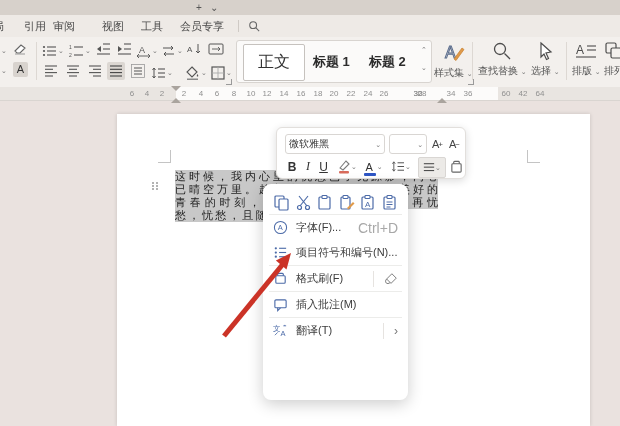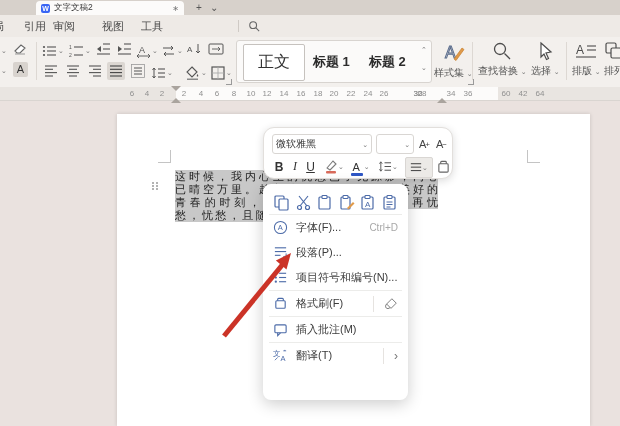--- a/index.html
+++ b/index.html
@@ -47,64 +47,60 @@
   .cmark{position:absolute;width:12px;height:12px;}
   .cmark.l{border-right:1px solid #c4c4c4;border-bottom:1px solid #c4c4c4;}
   .cmark.r{border-left:1px solid #c4c4c4;border-bottom:1px solid #c4c4c4;}
   .tline{position:absolute;left:175px;height:13px;background:#c8c8c8;overflow:hidden;
          font-size:11px;line-height:13px;color:#1e1e1e;white-space:nowrap;
          text-align:justify;text-align-last:justify;}
   .handle{position:absolute;left:152px;top:182px;width:7px;height:11px;
           display:grid;grid-template-columns:2px 2px;grid-auto-rows:2px;gap:1px 2px;}
   .handle i{background:#9a9a9a;border-radius:50%;}
   
-  .minibar{position:absolute;left:263px;top:127px;width:190px;height:52px;background:#fff;
-           border:1px solid #e2dfdc;border-radius:11px;box-shadow:0 2px 8px rgba(0,0,0,.14);box-sizing:border-box;}
+  .minibar{position:absolute;left:276px;top:127px;width:190px;height:52px;background:#fff;
+           border:1px solid #e2dfdc;border-radius:6px;box-shadow:0 2px 8px rgba(0,0,0,.14);box-sizing:border-box;}
   .combo{position:absolute;top:6px;height:20px;border:1px solid #d9d6d3;border-radius:3px;box-sizing:border-box;
          display:flex;align-items:center;padding:0 3px;font-size:10px;color:#333;}
   .combo .chev{margin-left:auto;}
   .mt-btn{position:absolute;top:29px;height:19px;display:flex;align-items:center;justify-content:center;
           font-size:12px;color:#333;}
   .grow{font-size:11px;color:#444;}
   .sup{font-size:8px;vertical-align:super;margin-left:-1px;}
   .cbar{position:absolute;left:1px;bottom:1px;height:3px;border-radius:1px;}
   
   .ctxmenu{position:absolute;left:263px;top:184px;width:145px;height:216px;background:#fff;
            border-radius:8px;box-shadow:0 4px 16px rgba(0,0,0,.20);box-sizing:border-box;padding-top:6px;}
   .icon-row{height:24px;display:flex;align-items:center;justify-content:space-between;padding:0 10px;}
   .mi{height:25px;display:flex;align-items:center;padding:0 10px;gap:8px;cursor:default;}
   .mi .label{font-size:11px;color:#3c3c3c;white-space:nowrap;flex:1;}
-  .mi .short{font-size:10px;color:#a8a8a8;}
+  .mi .short{font-size:14px;color:#a8a8a8;}
   .mi .vdiv{width:1px;height:16px;background:#e6e3e0;margin:0 2px;}
   .mi .trail{font-size:12px;color:#777;}
   .mdiv{height:1px;background:#ececea;margin:0 6px;}
   
   svg.ic{display:block;flex:0 0 auto;}
 </style>
 </head>
 <body>
 
 <div id="app">
 
   <div class="titlebar">
-    <div class="doc-tab">
-      <span class="wlogo">W</span>
-      <span class="tab-title">文字文稿2</span>
-      <span class="tab-dot">∗</span>
-    </div>
     <span class="tabbar-btn" style="left:196px;">+</span>
     <span class="tabbar-btn" style="left:210px;">⌄</span>
   </div>
 
   <div class="menubar">
     <span class="menu-item menu-clip" style="left:-7px;width:14px;">局</span>
     <span class="menu-item" style="left:24px;">引用</span>
     <span class="menu-item" style="left:53px;">审阅</span>
     <span class="menu-item" style="left:102px;">视图</span>
     <span class="menu-item" style="left:141px;">工具</span>
+    <span class="menu-item" style="left:180px;width:50px;overflow:hidden;">会员专享</span>
     <span class="mb-sep" style="left:238px"></span>
     <svg class="ic abs" style="left:248px;top:5px;" width="12" height="12" viewBox="0 0 14 14">
       <circle cx="6" cy="6" r="4" fill="none" stroke="#666" stroke-width="1.2"></circle>
         <line x1="9" y1="9" x2="13" y2="13" stroke="#666" stroke-width="1.2"></line>
     </svg>
   </div>
 
   <div class="ribbon">
 
     <span class="chev abs" style="left:1px;top:10px;">⌄</span>
@@ -460,31 +456,20 @@
 
     <div class="mi">
       <svg class="ic" width="15" height="15" viewBox="0 0 16 16">
         <circle cx="8" cy="8" r="6.5" fill="none" stroke="#4c6ba8" stroke-width="1.1"></circle>
         <text x="5" y="11" font-size="8" fill="#4c6ba8" font-family="sans-serif">A</text>
       </svg>
       <span class="label">字体(F)...</span>
       <span class="short">Ctrl+D</span>
     </div>
 
-    <div class="mi">
-      <svg class="ic" width="15" height="15" viewBox="0 0 16 16">
-        <g stroke="#4c6ba8" stroke-width="1.2">
-            <line x1="2" y1="3" x2="14" y2="3"></line>
-            <line x1="2" y1="7" x2="14" y2="7"></line>
-            <line x1="2" y1="11" x2="8" y2="11"></line>
-          </g>
-        <path d="M14 9 v4 l-3 0 M12.5 11.5 L11 13 l1.5 1.5" stroke="#4c6ba8" stroke-width="1" fill="none"></path>
-      </svg>
-      <span class="label">段落(P)...</span>
-    </div>
 
     <div class="mi">
       <svg class="ic" width="15" height="15" viewBox="0 0 16 16">
         <circle cx="3" cy="3.5" r="1.2" fill="#4c6ba8"></circle>
           <circle cx="3" cy="8" r="1.2" fill="#4c6ba8"></circle>
           <circle cx="3" cy="12.5" r="1.2" fill="#4c6ba8"></circle>
         <g stroke="#4c6ba8" stroke-width="1.2">
             <line x1="6.5" y1="3.5" x2="14" y2="3.5"></line>
             <line x1="6.5" y1="8" x2="14" y2="8"></line>
             <line x1="6.5" y1="12.5" x2="14" y2="12.5"></line>

